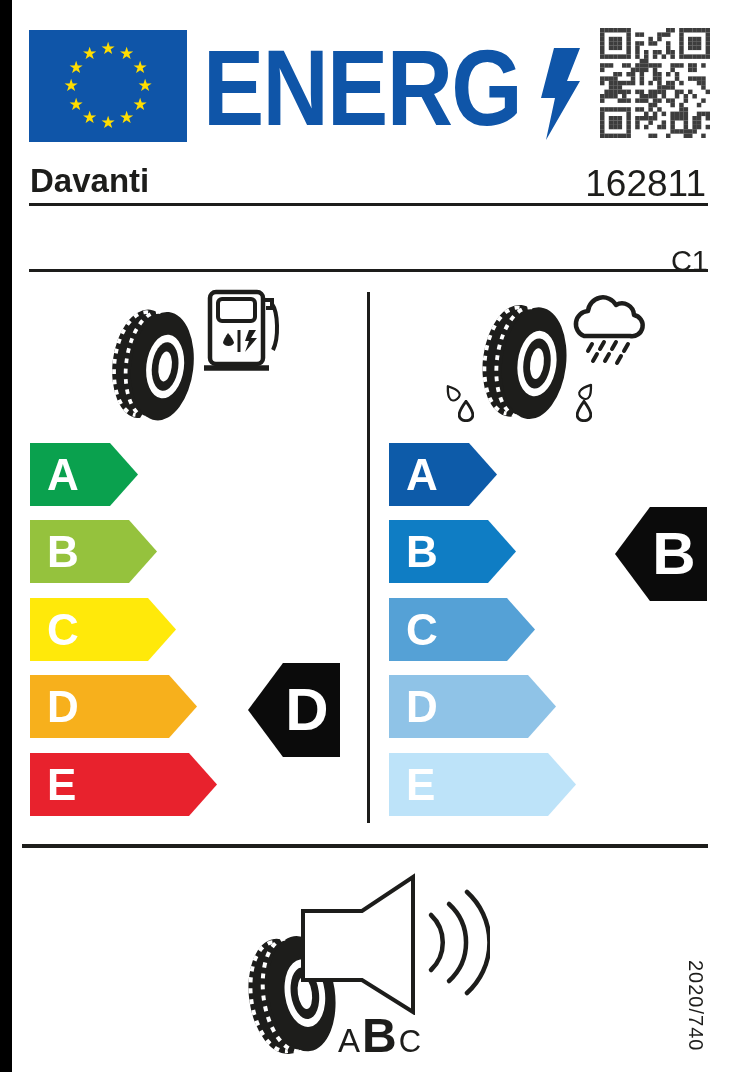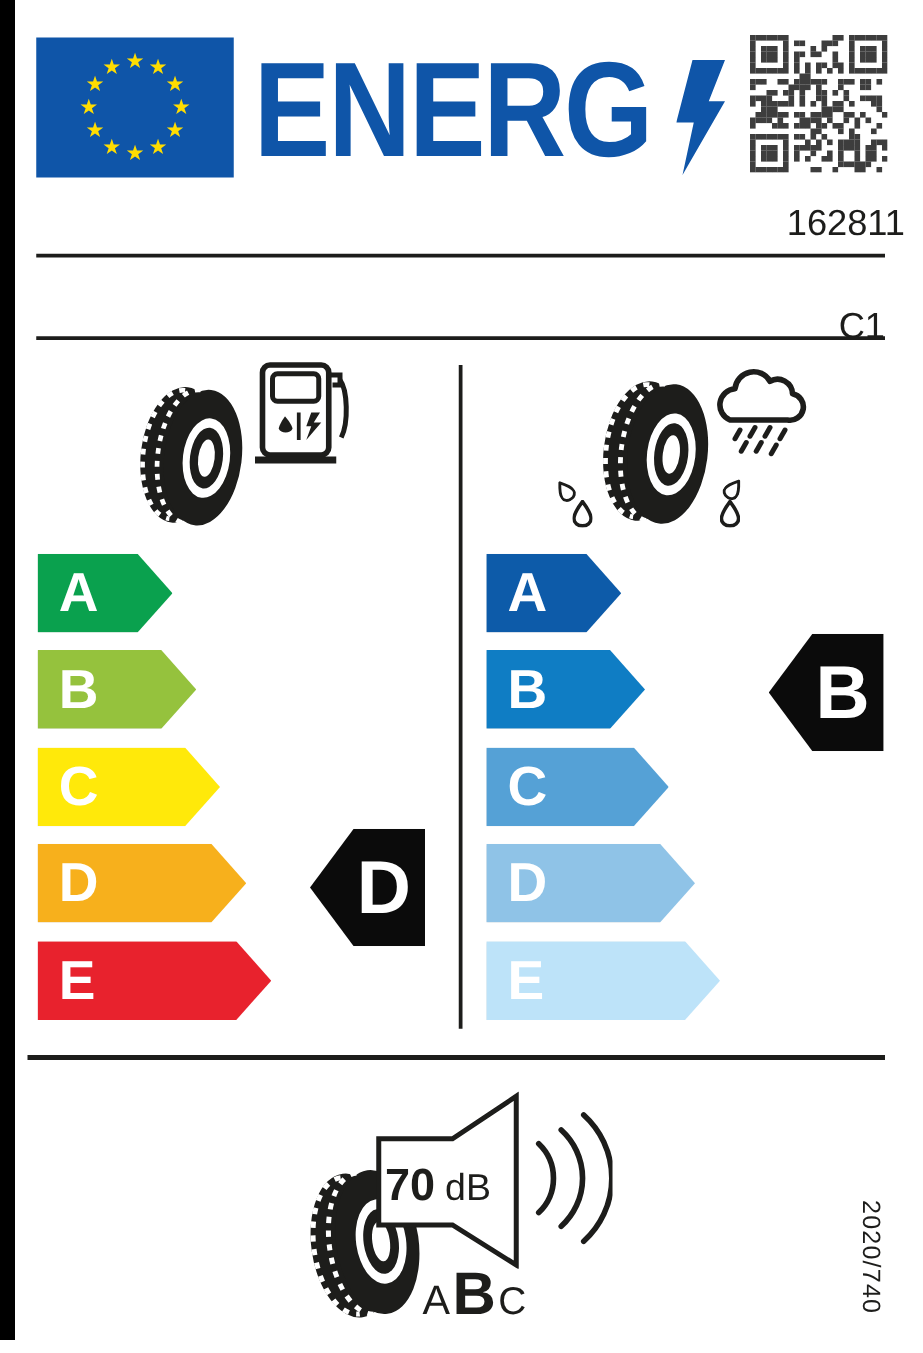--- a/index.html
+++ b/index.html
@@ -11,21 +11,21 @@
   
   #eu-flag{left:29px;top:30px;width:158px;height:112px;background:#0f55a8;}
   
   #energ{left:203px;top:40px;font-size:108px;font-weight:bold;line-height:96px;
          letter-spacing:-2px;color:#0f55a8;transform:scaleX(.85);transform-origin:left top;white-space:nowrap;}
   #bolt{left:541px;top:48px;}
   
   #qr-box{left:600px;top:28px;width:110px;height:110px;}
   
   #brand{left:30px;top:162px;font-size:33px;font-weight:bold;}
-  #artnum{right:14px;top:163px;font-size:29px;}
+  #artnum{right:32px;top:163px;font-size:37px;}
   #rule1{left:29px;top:203px;width:679px;height:3px;background:#1d1d1b;}
   #size{left:30px;top:222px;font-size:41px;}
   #tclass{right:30px;top:233px;font-size:29px;margin-top:12px;}
   #rule2{left:29px;top:269px;width:679px;height:3px;background:#1d1d1b;}
   
   #fuel-tyre{left:106px;top:306px;}
   #pump{left:203px;top:286px;}
   #wet-group{left:440px;top:300px;}
   #cloud{left:562px;top:288px;}
   
@@ -387,20 +387,21 @@
         <rect x="21" y="23" width="1.02" height="1.02" fill="#3d3d3d"></rect>
         <rect x="11" y="24" width="1.02" height="1.02" fill="#3d3d3d"></rect>
         <rect x="12" y="24" width="1.02" height="1.02" fill="#3d3d3d"></rect>
         <rect x="15" y="24" width="1.02" height="1.02" fill="#3d3d3d"></rect>
         <rect x="19" y="24" width="1.02" height="1.02" fill="#3d3d3d"></rect>
         <rect x="20" y="24" width="1.02" height="1.02" fill="#3d3d3d"></rect>
         <rect x="23" y="24" width="1.02" height="1.02" fill="#3d3d3d"></rect>
       </svg>
   </div>
 
+  <div class="abs" id="brand">Davanti</div>
   <div class="abs" id="artnum">162811</div>
   <div class="abs" id="rule1"></div>
   <div class="abs" id="tclass">C1</div>
   <div class="abs" id="rule2"></div>
 
   <svg width="0" height="0" style="position:absolute">
     <defs>
       <symbol id="tyre" viewBox="0 0 100 124">
         <g transform="rotate(7 50 62)">
           <ellipse cx="40" cy="62" rx="33" ry="58" fill="#1d1d1b"></ellipse>
@@ -476,23 +477,20 @@
       </g>
   </svg>
   <svg class="abs" id="speaker" width="190" height="142" viewBox="0 0 190 142">
     <path d="M3,38 H62 L113,4 V139 L62,107 H3 Z" fill="#fff" stroke="#1d1d1b" stroke-width="4"></path>
     <g fill="none" stroke="#1d1d1b" stroke-width="4.5" stroke-linecap="round">
       <path d="M131,42 A38,38 0 0 1 131,97"></path>
       <path d="M149,31 A52,52 0 0 1 149,108"></path>
       <path d="M167,19 A68,68 0 0 1 167,120"></path>
     </g>
   </svg>
-  <div class="abs" id="noise-db">
-    <span>70</span><span class="unit">dB</span>
-  </div>
   <div class="abs" id="noise-abc">
     <span class="na">A</span>
     <span class="nb">B</span>
     <span class="nc">C</span>
   </div>
 
   <div class="abs" id="regulation">2020/740</div>
 
 </div>
 

